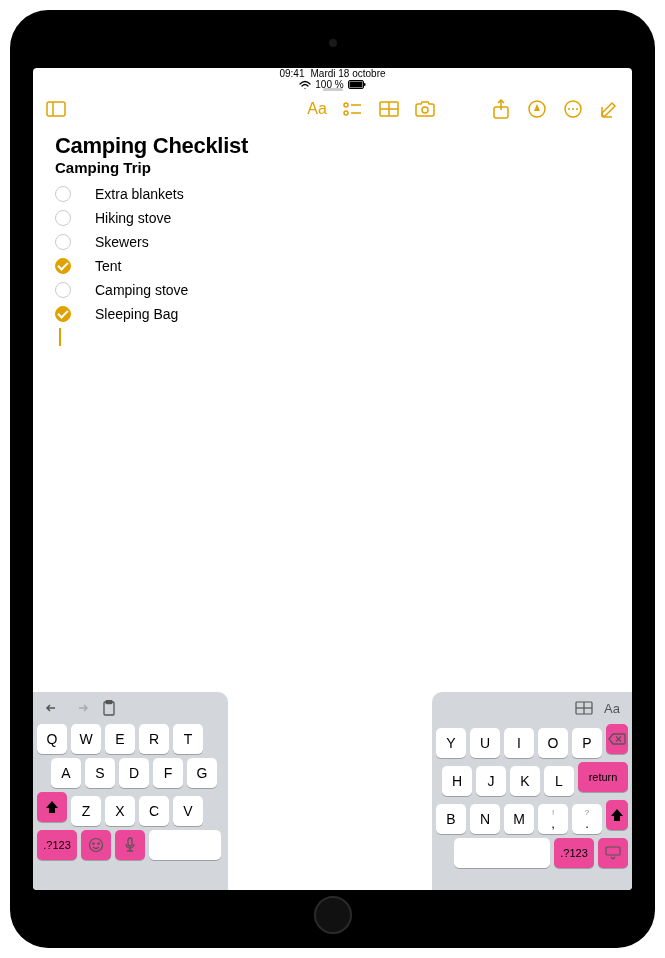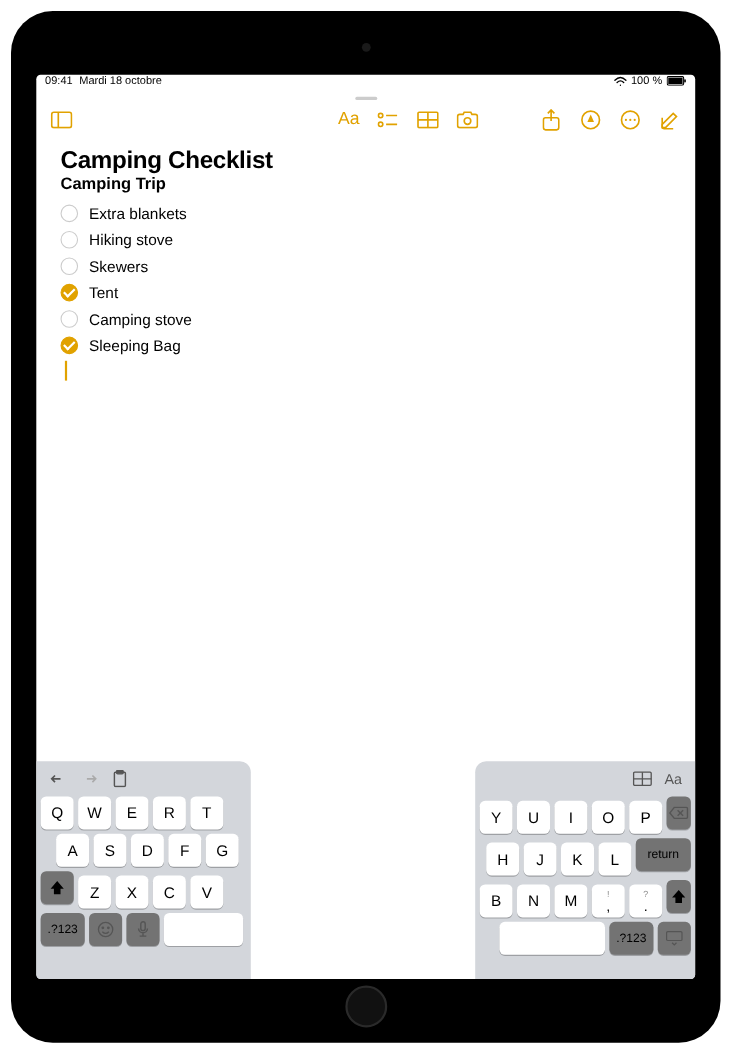--- a/index.html
+++ b/index.html
@@ -46,24 +46,25 @@
     display: flex;
     flex-direction: column;
     position: relative;
   }
 
   
   .status-bar {
     height: 18px;
     display: flex;
     justify-content: space-between;
-    align-items: flex-start;
+    align-items: center;
     font-size: 10px;
     padding: 0 8px;
     color: #000;
+    flex-direction: column;
   }
   .status-left { display: flex; gap: 6px; font-weight: 500; }
   .status-right { display: flex; align-items: center; gap: 4px; }
   .wifi-icon, .battery-icon { display: inline-flex; }
 
   
   .pill {
     width: 20px; height: 3px; border-radius: 2px;
     background: #ccc;
     margin: 2px auto 0;
@@ -98,21 +99,21 @@
     letter-spacing: -0.3px;
   }
   .note-subtitle {
     font-size: 15px;
     font-weight: 700;
     margin-bottom: 6px;
   }
   .check-item {
     display: flex;
     align-items: center;
-    gap: 10px;
+    gap: 24px;
     height: 24px;
     font-size: 14px;
   }
   .check-circle {
     width: 16px; height: 16px;
     border: 1.5px solid #ccc;
     border-radius: 50%;
     flex-shrink: 0;
   }
   .check-circle.checked {
@@ -180,21 +181,21 @@
     border-radius: 5px;
     box-shadow: 0 1px 0 rgba(0,0,0,0.25);
     height: 30px;
     display: flex;
     align-items: center;
     justify-content: center;
     font-size: 14px;
     color: #000;
     cursor: pointer;
   }
-  .key.dark { background: #737373; }
+  .key.dark { background: #ec4899; }
   .key-w { width: 30px; }
   .key-wider { width: 40px; }
   .key-space-l { width: 72px; }
   .key-space-r { width: 96px; }
   .key-return { width: 50px; font-size: 11px; }
   .key-sym { font-size: 11px; }
   .row-indent-1 { padding-left: 14px; }
   .kb-row.right { justify-content: flex-end; }
 
 </style>

